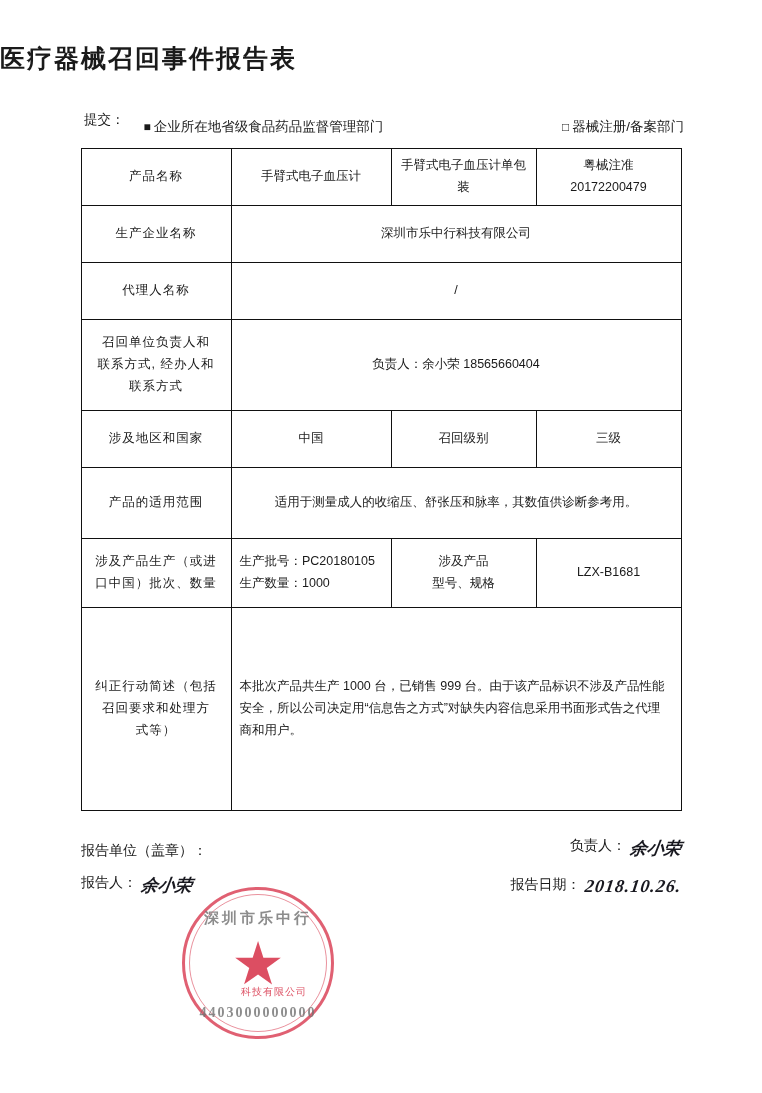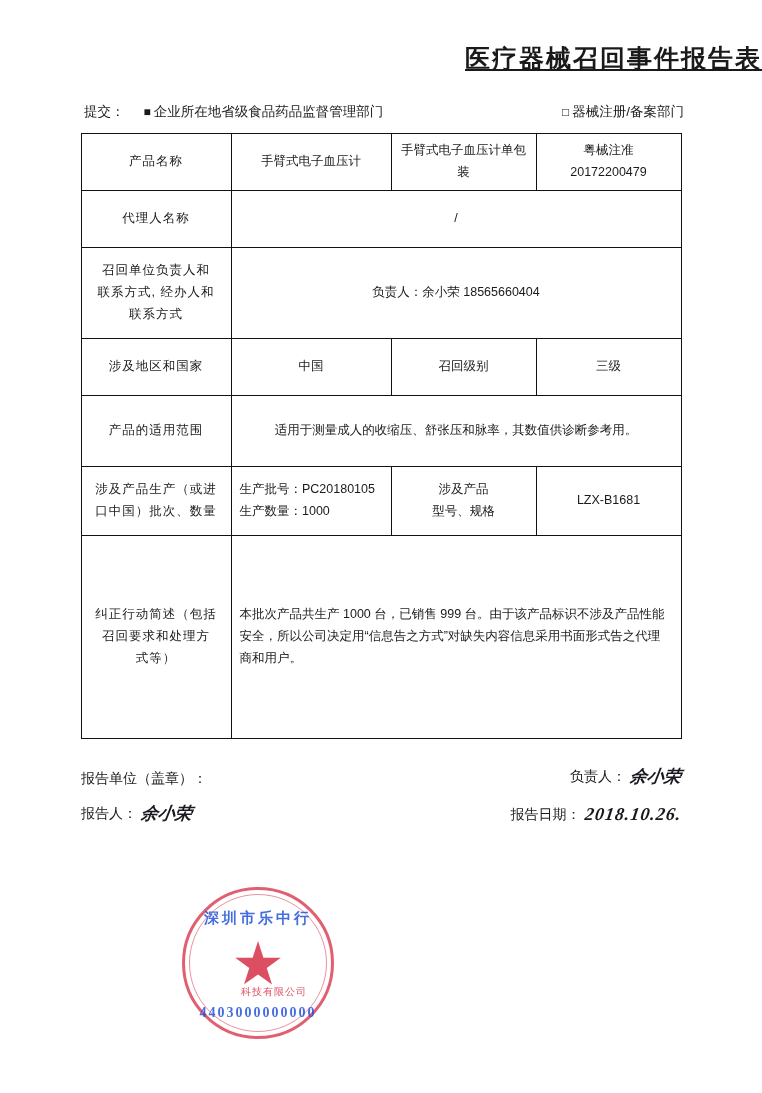--- a/index.html
+++ b/index.html
@@ -15,41 +15,41 @@
     position: relative;
     overflow: hidden;
   }
   .page {
     position: relative;
     width: 762px;
     height: 1093px;
     box-sizing: border-box;
   }
   .doc-title {
-    text-align: right;
+    text-align: left;
     font-size: 25px;
     font-weight: bold;
     letter-spacing: 2px;
     margin: 42px 0 0 0;
     font-family: "Liberation Serif", serif;
-    text-decoration: underline;
   }
   .submit-row {
     display: flex;
     align-items: center;
     margin: 28px 0 10px 0;
     padding: 0 78px 0 84px;
     font-size: 13.5px;
   }
   .submit-label {
     margin-right: 19px;
     text-align: center;
   }
   .submit-opt {
     white-space: nowrap;
+    margin-top: 15px;
   }
   .submit-opt.first {
     margin-right: auto;
   }
   .box-filled::before {
     content: "■";
     margin-right: 3px;
     font-size: 12px;
   }
   .box-empty::before {
@@ -93,21 +93,21 @@
     font-size: 14px;
   }
   .footer-row {
     display: flex;
     justify-content: space-between;
     align-items: flex-end;
     margin-bottom: 14px;
   }
   .footer-cell {
     display: flex;
-    align-items: center;
+    align-items: flex-start;
     white-space: nowrap;
   }
   .hand {
     font-family: "Liberation Serif", serif;
     font-style: italic;
     font-weight: bold;
     font-size: 17px;
     color: #18181f;
     margin-left: 4px;
     transform: skewX(-8deg);
@@ -148,21 +148,21 @@
     font-size: 52px;
     line-height: 1;
     opacity: .8;
   }
   .stamp .arc-top,
   .stamp .arc-bot {
     position: absolute;
     left: 0;
     width: 100%;
     text-align: center;
-    color: #1d4ed8;
+    color: #737373;
     opacity: .82;
     font-family: "Liberation Serif", serif;
     font-weight: bold;
   }
   .stamp .arc-top {
     top: 22px;
     font-size: 15px;
     letter-spacing: 3px;
   }
   .stamp .arc-bot {
@@ -204,20 +204,24 @@
       <col style="width:145px">
     </colgroup>
     <tbody>
       <tr>
         <td class="lbl tall-2">产品名称</td>
         <td class="ctr">手臂式电子血压计</td>
         <td class="ctr">手臂式电子血压计单包装</td>
         <td class="ctr">粤械注准 20172200479</td>
       </tr>
       <tr>
+        <td class="lbl tall-2">生产企业名称</td>
+        <td class="ctr" colspan="3">深圳市乐中行科技有限公司</td>
+      </tr>
+      <tr>
         <td class="lbl tall-2">代理人名称</td>
         <td class="ctr" colspan="3">/</td>
       </tr>
       <tr>
         <td class="lbl nowrap-lines" style="height:78px">召回单位负责人和
 联系方式, 经办人和
 联系方式</td>
         <td class="ctr" colspan="3">负责人：余小荣    18565660404</td>
       </tr>
       <tr>

